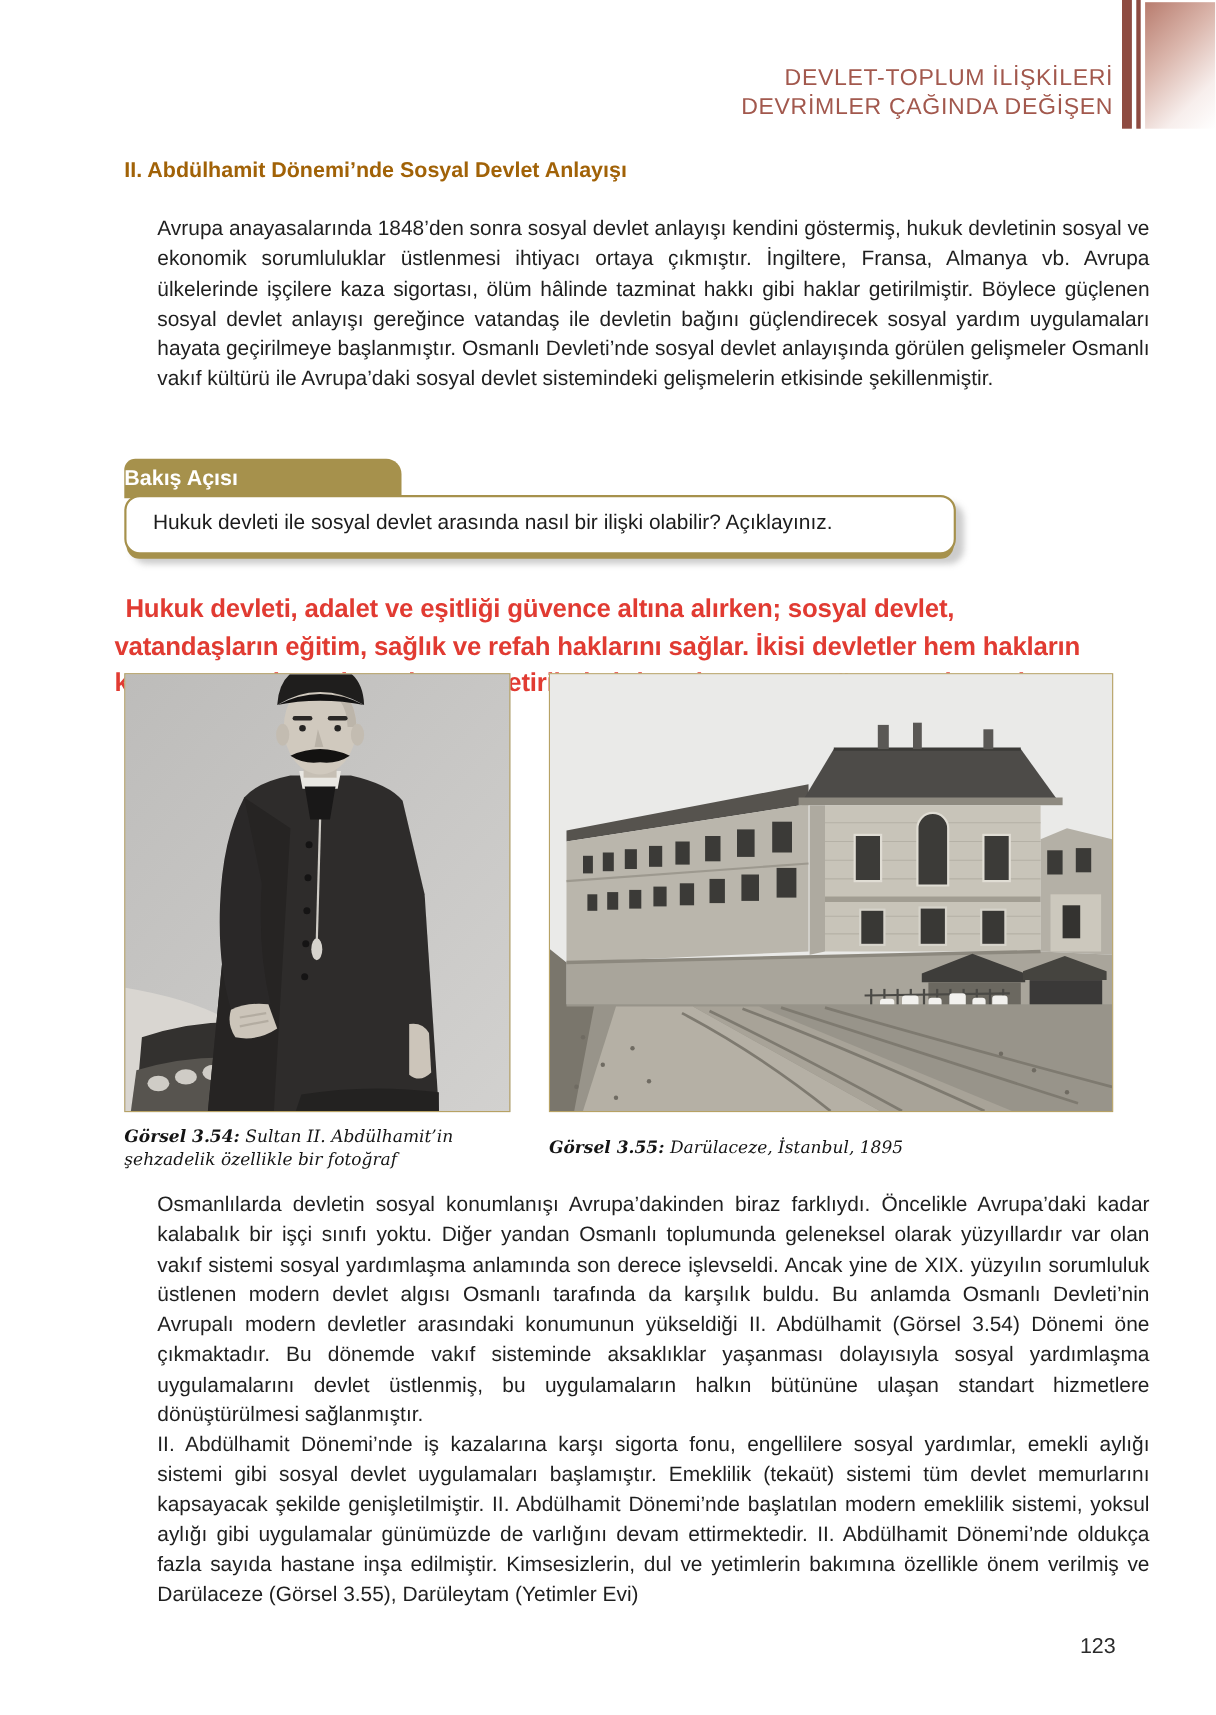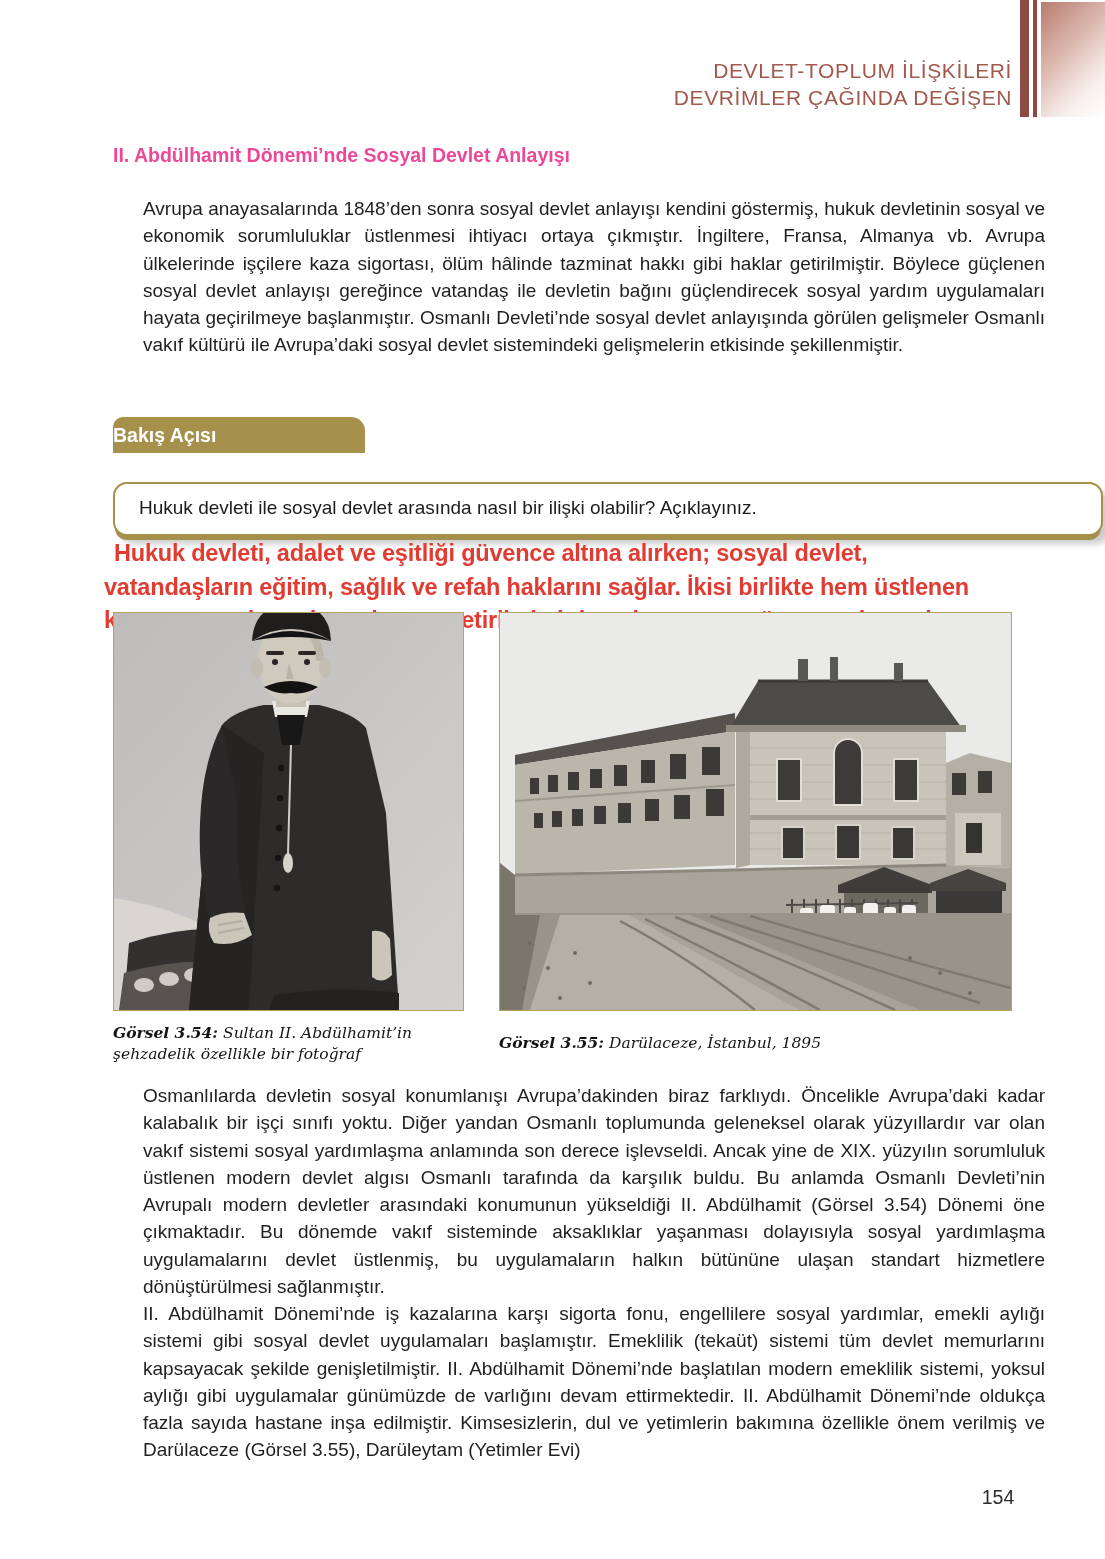--- a/index.html
+++ b/index.html
@@ -17,45 +17,44 @@
   .decor-grad{position:absolute;left:1041px;top:2px;width:64px;height:115px;
     background:linear-gradient(135deg,#b87c6e 0%,#dbb7ad 40%,#f7eeec 75%,#ffffff 100%);}
   
   .chapter-header{
     position:absolute;right:93px;top:57px;text-align:right;
     color:#a2584d;font-size:21px;line-height:27px;letter-spacing:0.6px;font-weight:400;
   }
   
   .section-title{
     position:absolute;left:113px;top:144px;width:902px;
-    font-size:19.5px;font-weight:bold;color:#ec4899;
+    font-size:19.5px;font-weight:bold;color:#a16207;
   }
   
   .para{
     position:absolute;left:113px;width:902px;
     font-size:19px;line-height:27.3px;text-align:justify;color:#1f1f1f;
     hyphens:none;
     margin-left:30px;
   }
   .para.p1{top:195px;}
   .para.p2{top:1082px;}
   .para.p3{top:1300px;}
   
   .pbox-tab{
     position:absolute;left:113px;top:417px;width:252px;height:36px;
     background:#a6914c;border-radius:10px 14px 0 0;
     color:#ffffff;font-weight:bold;font-size:19.5px;line-height:37px;
     box-sizing:border-box;
   }
   .pbox-body{
-    position:absolute;left:113px;top:450px;width:990px;height:54px;
+    position:absolute;left:113px;top:450px;width:756px;height:54px;
     background:#ffffff;border:2px solid #a6914c;border-radius:14px;
     box-sizing:border-box;
     box-shadow:0 6px 0 -2px #a6914c, 7px 8px 6px rgba(110,110,110,0.35);
-    margin-top:32px;
   }
   .pbox-question{
     padding:13px 22px 0 24px;font-size:19px;color:#1c1c1c;
   }
   
   .answer{
     position:absolute;left:104px;top:508px;width:940px;
     color:#e13b32;font-weight:bold;font-size:23.5px;line-height:33.5px;
     letter-spacing:-0.2px;
     margin-top:29px;
@@ -99,21 +98,21 @@
 
   <div class="para p1">Avrupa anayasalarında 1848’den sonra sosyal devlet anlayışı kendini göstermiş, hukuk devletinin sosyal ve ekonomik sorumluluklar üstlenmesi ihtiyacı ortaya çıkmıştır. İngiltere, Fransa, Almanya vb. Avrupa ülkelerinde işçilere kaza sigortası, ölüm hâlinde tazminat hakkı gibi haklar getirilmiştir. Böylece güçlenen sosyal devlet anlayışı gereğince vatandaş ile devletin bağını güçlendirecek sosyal yardım uygulamaları hayata geçirilmeye başlanmıştır. Osmanlı Devleti’nde sosyal devlet anlayışında görülen gelişmeler Osmanlı vakıf kültürü ile Avrupa’daki sosyal devlet sistemindeki gelişmelerin etkisinde şekillenmiştir.</div>
 
   <div class="pbox-tab">Bakış Açısı</div>
   <div class="pbox-body">
     <div class="pbox-question">Hukuk devleti ile sosyal devlet arasında nasıl bir ilişki olabilir? Açıklayınız.</div>
   </div>
 
   <div class="answer">
     <div class="ln">Hukuk devleti, adalet ve eşitliği güvence altına alırken; sosyal devlet,</div>
-    <div class="ln">vatandaşların eğitim, sağlık ve refah haklarını sağlar. İkisi birlikte hem üstlenen</div>
+    <div class="ln">vatandaşların eğitim, sağlık ve refah haklarını sağlar. İkisi devletler hem hakların</div>
     <div class="ln">korunmasını hem de toplumun getirilmiştir karşılanmasını güvence altına alır.</div>
   </div>
 
   <div class="figure fig-left">
     <svg width="349" height="397" viewBox="0 0 349 397">
       <defs>
         <linearGradient id="pbg" x1="0" y1="0" x2="1" y2="1">
           <stop offset="0" stop-color="#bdbcba"></stop>
             <stop offset="1" stop-color="#d2d1cf"></stop>
         </linearGradient>
@@ -305,15 +304,15 @@
       </g>
     </svg>
   </div>
 
   <div class="caption cap-left"><b>Görsel 3.54:</b><span> Sultan II. Abdülhamit’in şehzadelik özellikle bir fotoğraf</span></div>
   <div class="caption cap-right"><b>Görsel 3.55:</b><span> Darülaceze,  İstanbul, 1895</span></div>
 
   <div class="para p2">Osmanlılarda devletin sosyal konumlanışı Avrupa’dakinden biraz farklıydı. Öncelikle Avrupa’daki kadar kalabalık bir işçi sınıfı yoktu. Diğer yandan Osmanlı toplumunda geleneksel olarak yüzyıllardır var olan vakıf sistemi sosyal yardımlaşma anlamında son derece işlevseldi. Ancak yine de XIX. yüzyılın sorumluluk üstlenen modern devlet algısı Osmanlı tarafında da karşılık buldu. Bu anlamda Osmanlı Devleti’nin Avrupalı modern devletler arasındaki konumunun yükseldiği II. Abdülhamit (Görsel 3.54) Dönemi öne çıkmaktadır. Bu dönemde vakıf sisteminde aksaklıklar yaşanması dolayısıyla sosyal yardımlaşma uygulamalarını devlet üstlenmiş, bu uygulamaların halkın bütününe ulaşan standart hizmetlere dönüştürülmesi sağlanmıştır.</div>
   <div class="para p3">II. Abdülhamit Dönemi’nde iş kazalarına karşı sigorta fonu, engellilere sosyal yardımlar, emekli aylığı sistemi gibi sosyal devlet uygulamaları başlamıştır. Emeklilik (tekaüt) sistemi tüm devlet memurlarını kapsayacak şekilde genişletilmiştir. II. Abdülhamit Dönemi’nde başlatılan modern emeklilik sistemi, yoksul aylığı gibi uygulamalar günümüzde de varlığını devam ettirmektedir. II. Abdülhamit Dönemi’nde oldukça fazla sayıda hastane inşa edilmiştir. Kimsesizlerin, dul ve yetimlerin bakımına özellikle önem verilmiş ve Darülaceze (Görsel 3.55), Darüleytam (Yetimler Evi)</div>
 
-  <div class="page-number">154</div>
+  <div class="page-number">123</div>
 
 </div>
 
 </body></html>

